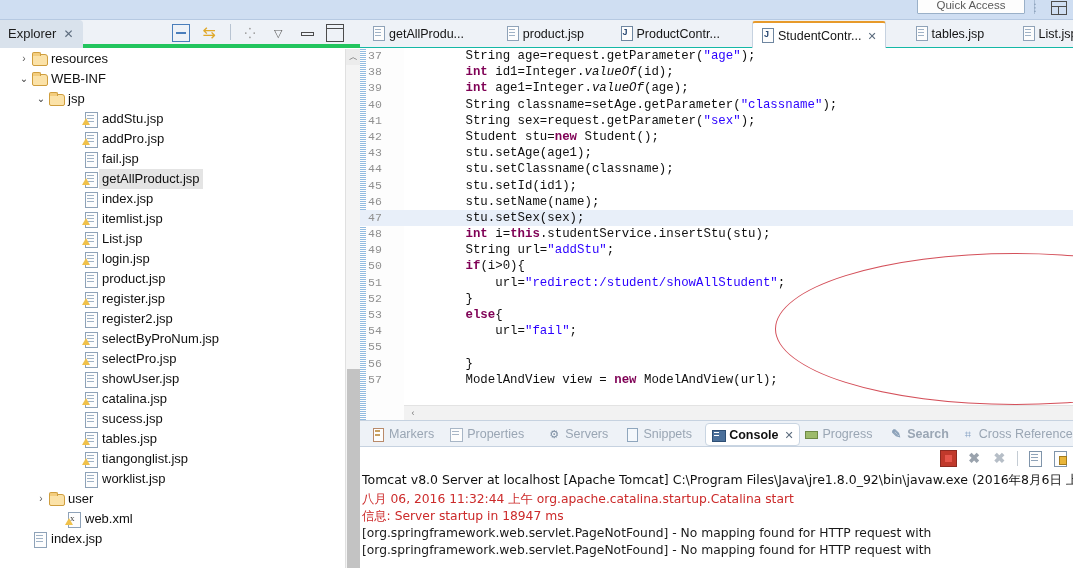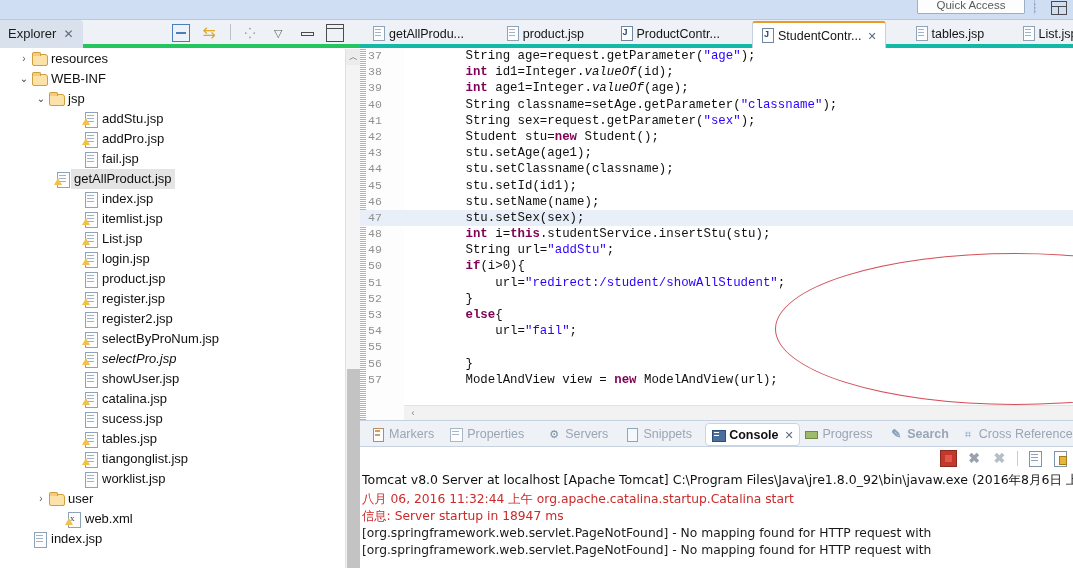--- a/index.html
+++ b/index.html
@@ -140,21 +140,21 @@
   .exp-scroll .thumb {
     position:absolute; left:1px; top: 320px; width:13px; height: 200px;
     background:#c3c3c3;
   }
 
   
   .rightpane { position:absolute; left:360px; top:20px; width:713px; height:548px; background:#ffffff; }
 
   .ed-tabrow {
     position:absolute; left:0; top:0; width:713px; height:28px;
-    background:#eef2f7; border-bottom:4px solid #14b8a6;
+    background:#eef2f7; border-bottom:1px solid #14b8a6;
   }
   .ed-tab {
     position:absolute; top:1px; height:27px; line-height:27px;
     padding: 0 8px; font-size:12.5px; color:#141414; white-space:nowrap;
   }
   .ed-tab.active {
     background:#ffffff; border:1px solid #c6d2e0; border-bottom:none;
     border-top:2px solid #e79a2a;
     border-top-left-radius:3px; border-top-right-radius:3px;
   }
@@ -295,30 +295,30 @@
         <span class="ti icn-max"></span>
       </div>
     </div>
     <div class="tree" id="tree">
         <div class="row" style="padding-left: 17px;"><span class="arrow">›</span><span class="ico folder"></span><span class="label">resources</span></div>
         <div class="row" style="padding-left: 17px;"><span class="arrow open">⌄</span><span class="ico folder"></span><span class="label">WEB-INF</span></div>
         <div class="row" style="padding-left: 34px;"><span class="arrow open">⌄</span><span class="ico folder"></span><span class="label">jsp</span></div>
         <div class="row" style="padding-left: 68px;"><span class="arrow"></span><span class="ico file warn"><span class="badge"></span></span><span class="label">addStu.jsp</span></div>
         <div class="row" style="padding-left: 68px;"><span class="arrow"></span><span class="ico file warn"><span class="badge"></span></span><span class="label">addPro.jsp</span></div>
         <div class="row" style="padding-left: 68px;"><span class="arrow"></span><span class="ico file"></span><span class="label">fail.jsp</span></div>
-        <div class="row sel" style="padding-left: 40px;"><span class="arrow"></span><span class="ico file warn"><span class="badge"></span></span><span class="label">getAllProduct.jsp</span></div>
+        <div class="row sel" style="padding-left: 68px;"><span class="arrow"></span><span class="ico file warn"><span class="badge"></span></span><span class="label">getAllProduct.jsp</span></div>
         <div class="row" style="padding-left: 68px;"><span class="arrow"></span><span class="ico file"></span><span class="label">index.jsp</span></div>
         <div class="row" style="padding-left: 68px;"><span class="arrow"></span><span class="ico file warn"><span class="badge"></span></span><span class="label">itemlist.jsp</span></div>
         <div class="row" style="padding-left: 68px;"><span class="arrow"></span><span class="ico file warn"><span class="badge"></span></span><span class="label">List.jsp</span></div>
         <div class="row" style="padding-left: 68px;"><span class="arrow"></span><span class="ico file warn"><span class="badge"></span></span><span class="label">login.jsp</span></div>
         <div class="row" style="padding-left: 68px;"><span class="arrow"></span><span class="ico file"></span><span class="label">product.jsp</span></div>
         <div class="row" style="padding-left: 68px;"><span class="arrow"></span><span class="ico file warn"><span class="badge"></span></span><span class="label">register.jsp</span></div>
         <div class="row" style="padding-left: 68px;"><span class="arrow"></span><span class="ico file"></span><span class="label">register2.jsp</span></div>
         <div class="row" style="padding-left: 68px;"><span class="arrow"></span><span class="ico file warn"><span class="badge"></span></span><span class="label">selectByProNum.jsp</span></div>
-        <div class="row" style="padding-left: 68px; font-style: italic;"><span class="arrow"></span><span class="ico file warn"><span class="badge"></span></span><span class="label">selectPro.jsp</span></div>
+        <div class="row" style="padding-left: 68px;"><span class="arrow"></span><span class="ico file warn"><span class="badge"></span></span><span class="label">selectPro.jsp</span></div>
         <div class="row" style="padding-left: 68px;"><span class="arrow"></span><span class="ico file"></span><span class="label">showUser.jsp</span></div>
         <div class="row" style="padding-left: 68px;"><span class="arrow"></span><span class="ico file warn"><span class="badge"></span></span><span class="label">catalina.jsp</span></div>
         <div class="row" style="padding-left: 68px;"><span class="arrow"></span><span class="ico file"></span><span class="label">sucess.jsp</span></div>
         <div class="row" style="padding-left: 68px;"><span class="arrow"></span><span class="ico file warn"><span class="badge"></span></span><span class="label">tables.jsp</span></div>
         <div class="row" style="padding-left: 68px;"><span class="arrow"></span><span class="ico file warn"><span class="badge"></span></span><span class="label">tiangonglist.jsp</span></div>
         <div class="row" style="padding-left: 68px;"><span class="arrow"></span><span class="ico file"></span><span class="label">worklist.jsp</span></div>
         <div class="row" style="padding-left: 34px;"><span class="arrow">›</span><span class="ico folder"></span><span class="label">user</span></div>
         <div class="row" style="padding-left: 51px;"><span class="arrow"></span><span class="ico xml warn"><span class="xglyph">x</span><span class="badge"></span></span><span class="label">web.xml</span></div>
         <div class="row" style="padding-left: 17px;"><span class="arrow"></span><span class="ico file"></span><span class="label">index.jsp</span></div>
       </div>

